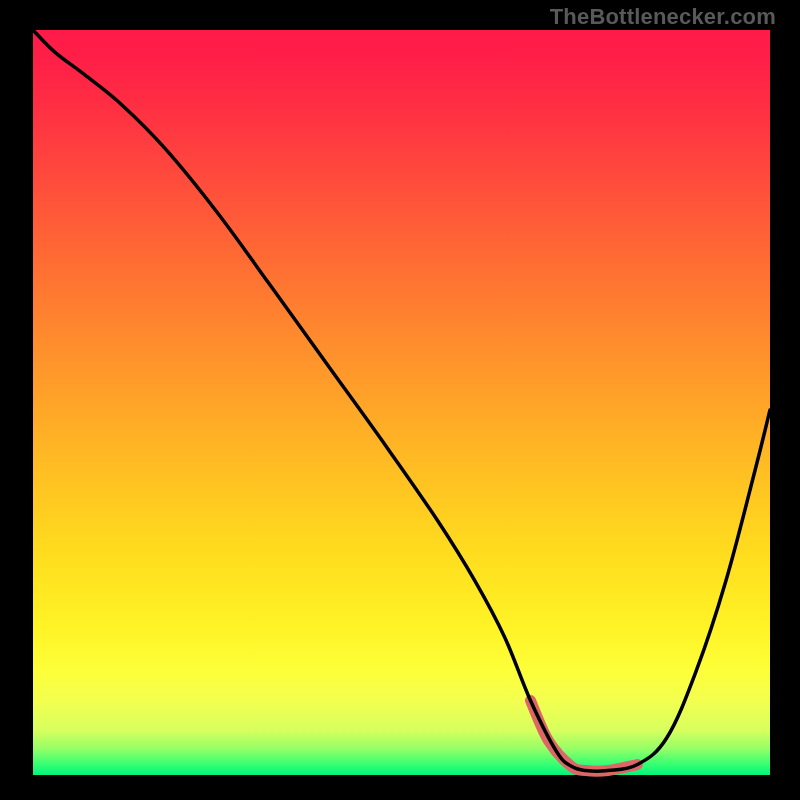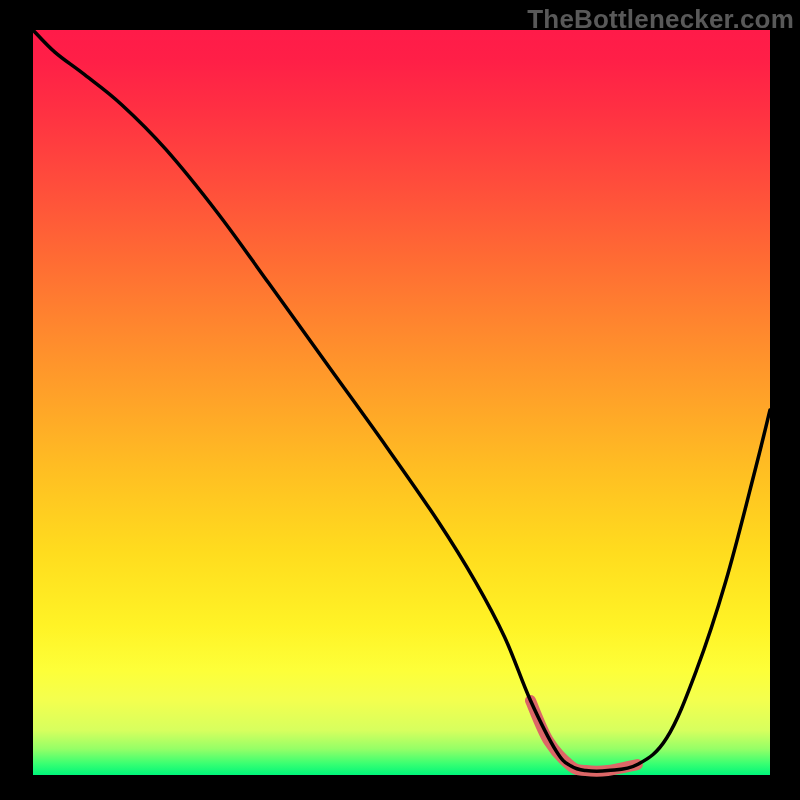--- a/index.html
+++ b/index.html
@@ -12,24 +12,24 @@
   }
   .frame {
     position: relative;
     width: 800px;
     height: 800px;
     background: #000;
   }
   .watermark {
     position: absolute;
     top: 4px;
-    right: 6px;
+    right: 24px;
     color: #595959;
     font-family: Arial, Helvetica, sans-serif;
-    font-size: 26px;
+    font-size: 22px;
     font-weight: 700;
     letter-spacing: 0.2px;
     user-select: none;
   }
   svg.plot {
     position: absolute;
     top: 0;
     left: 0;
   }
 </style>

